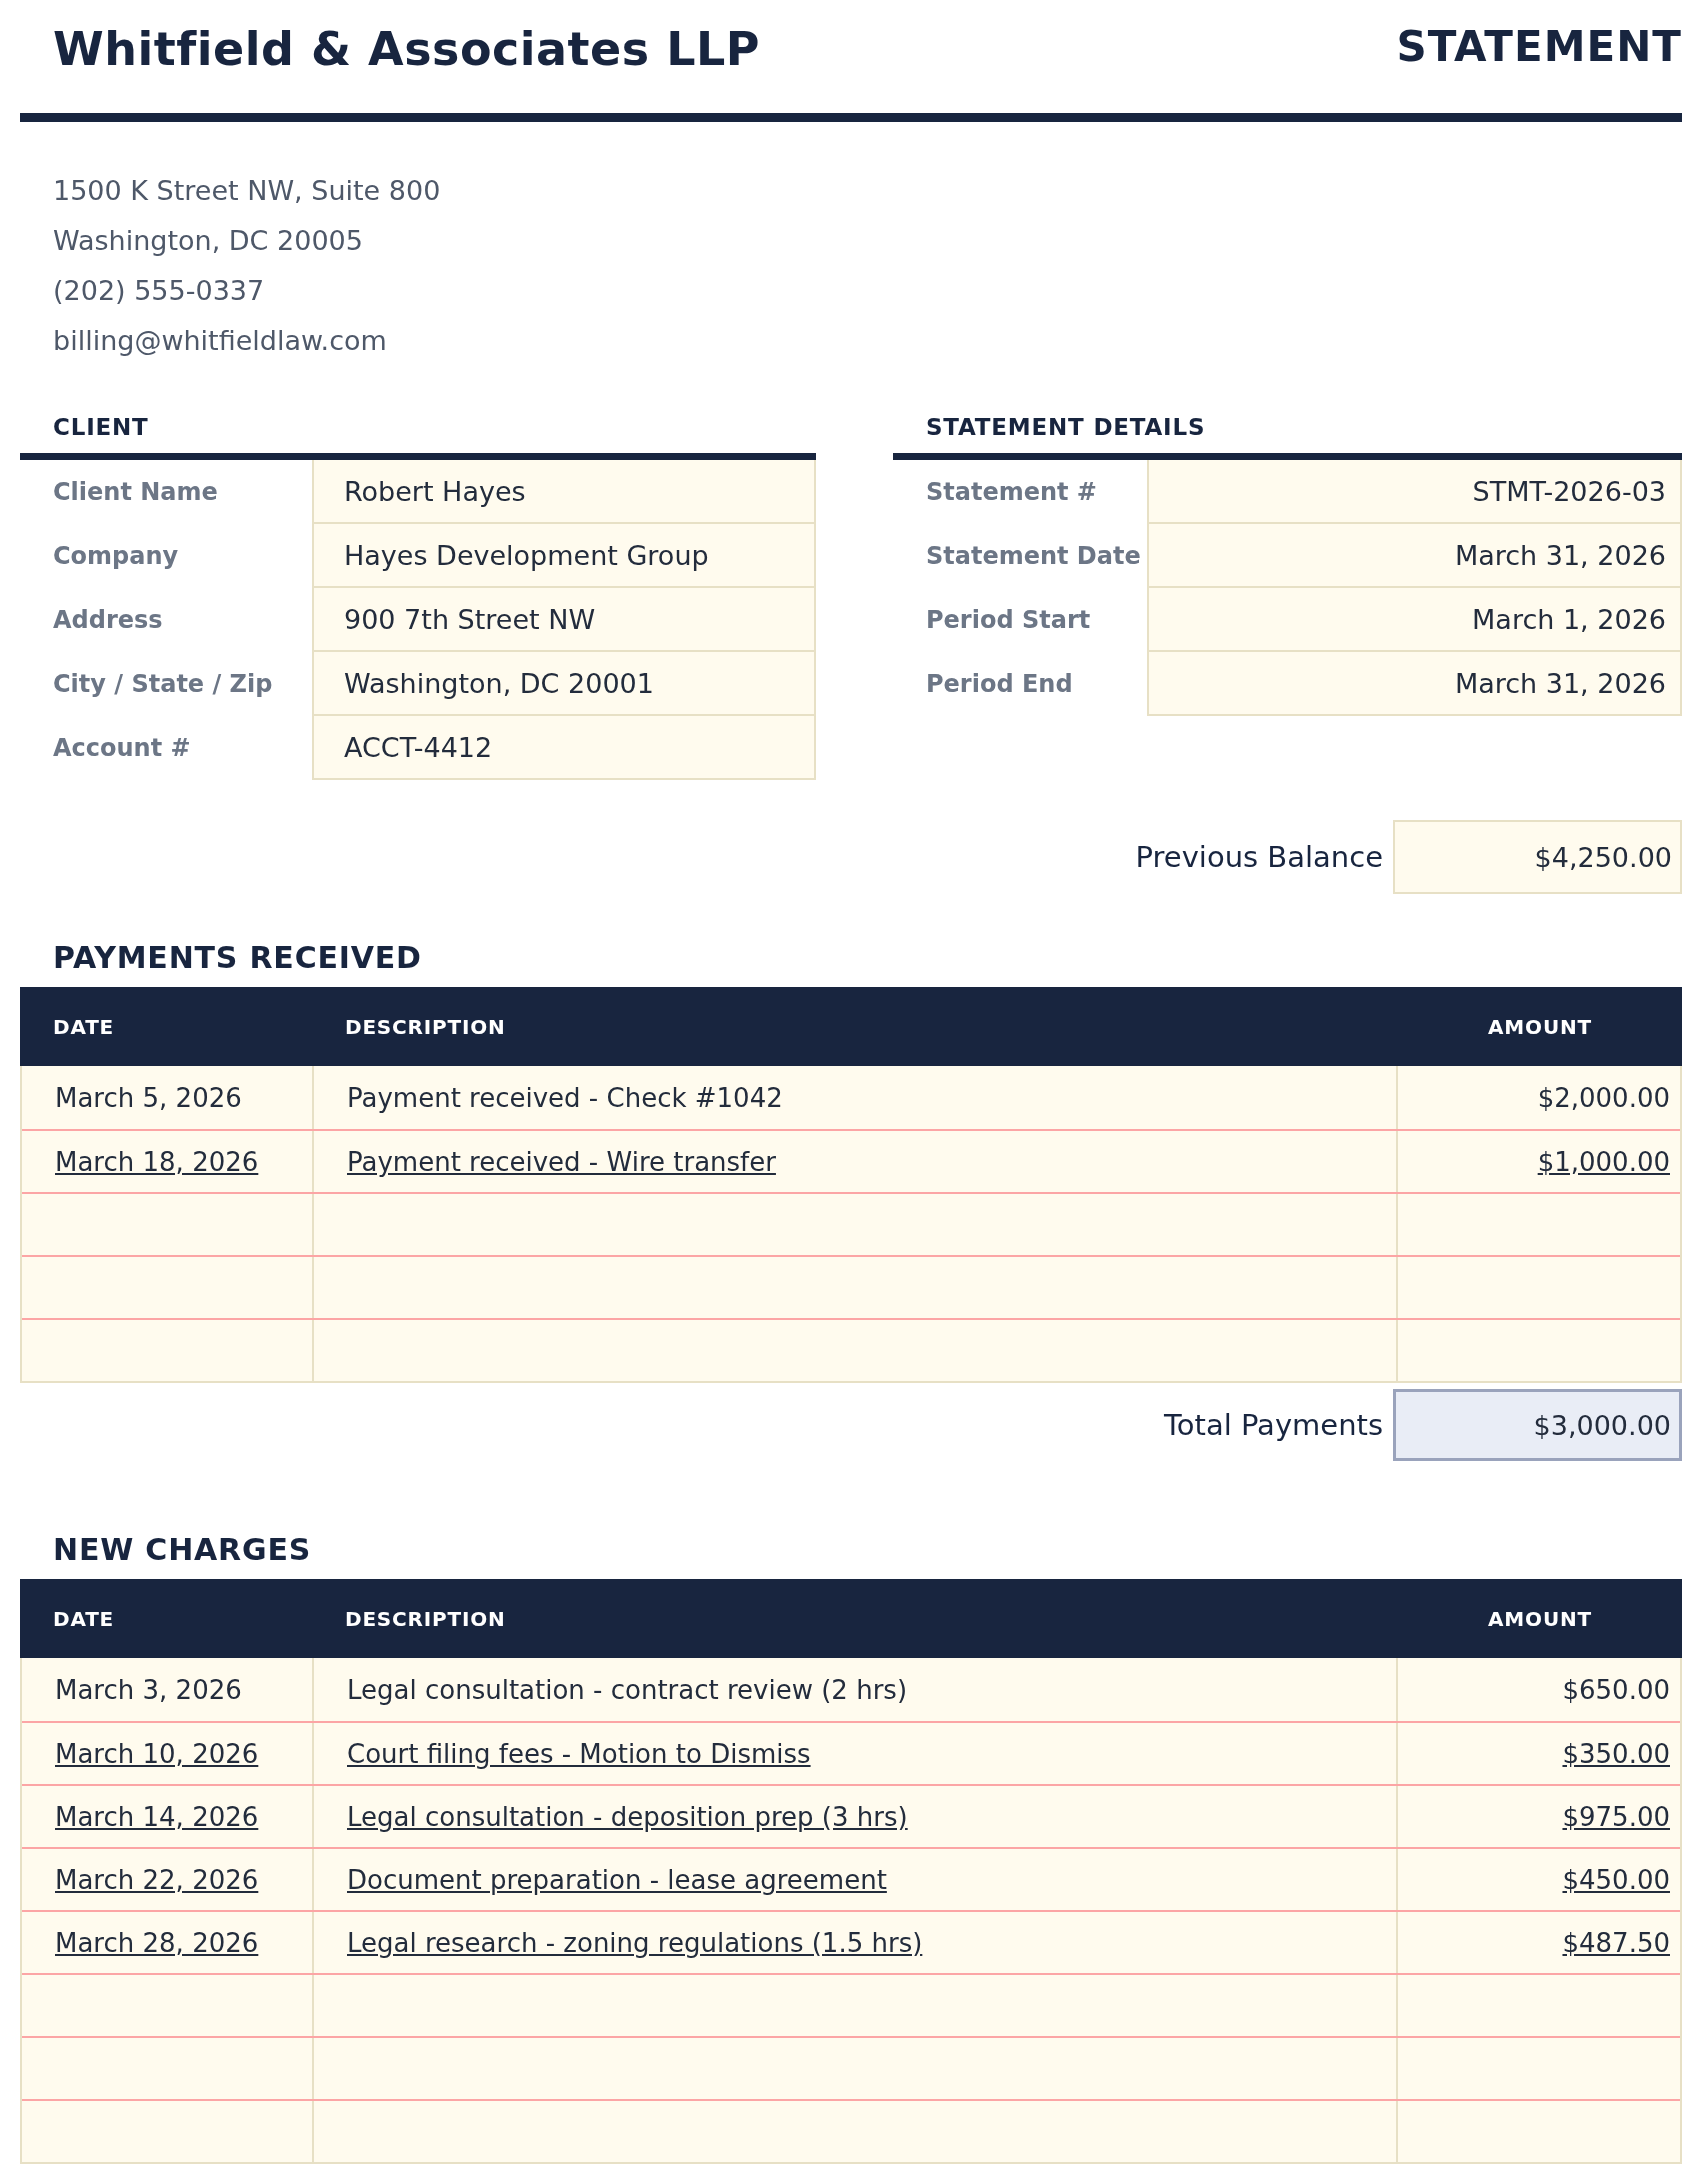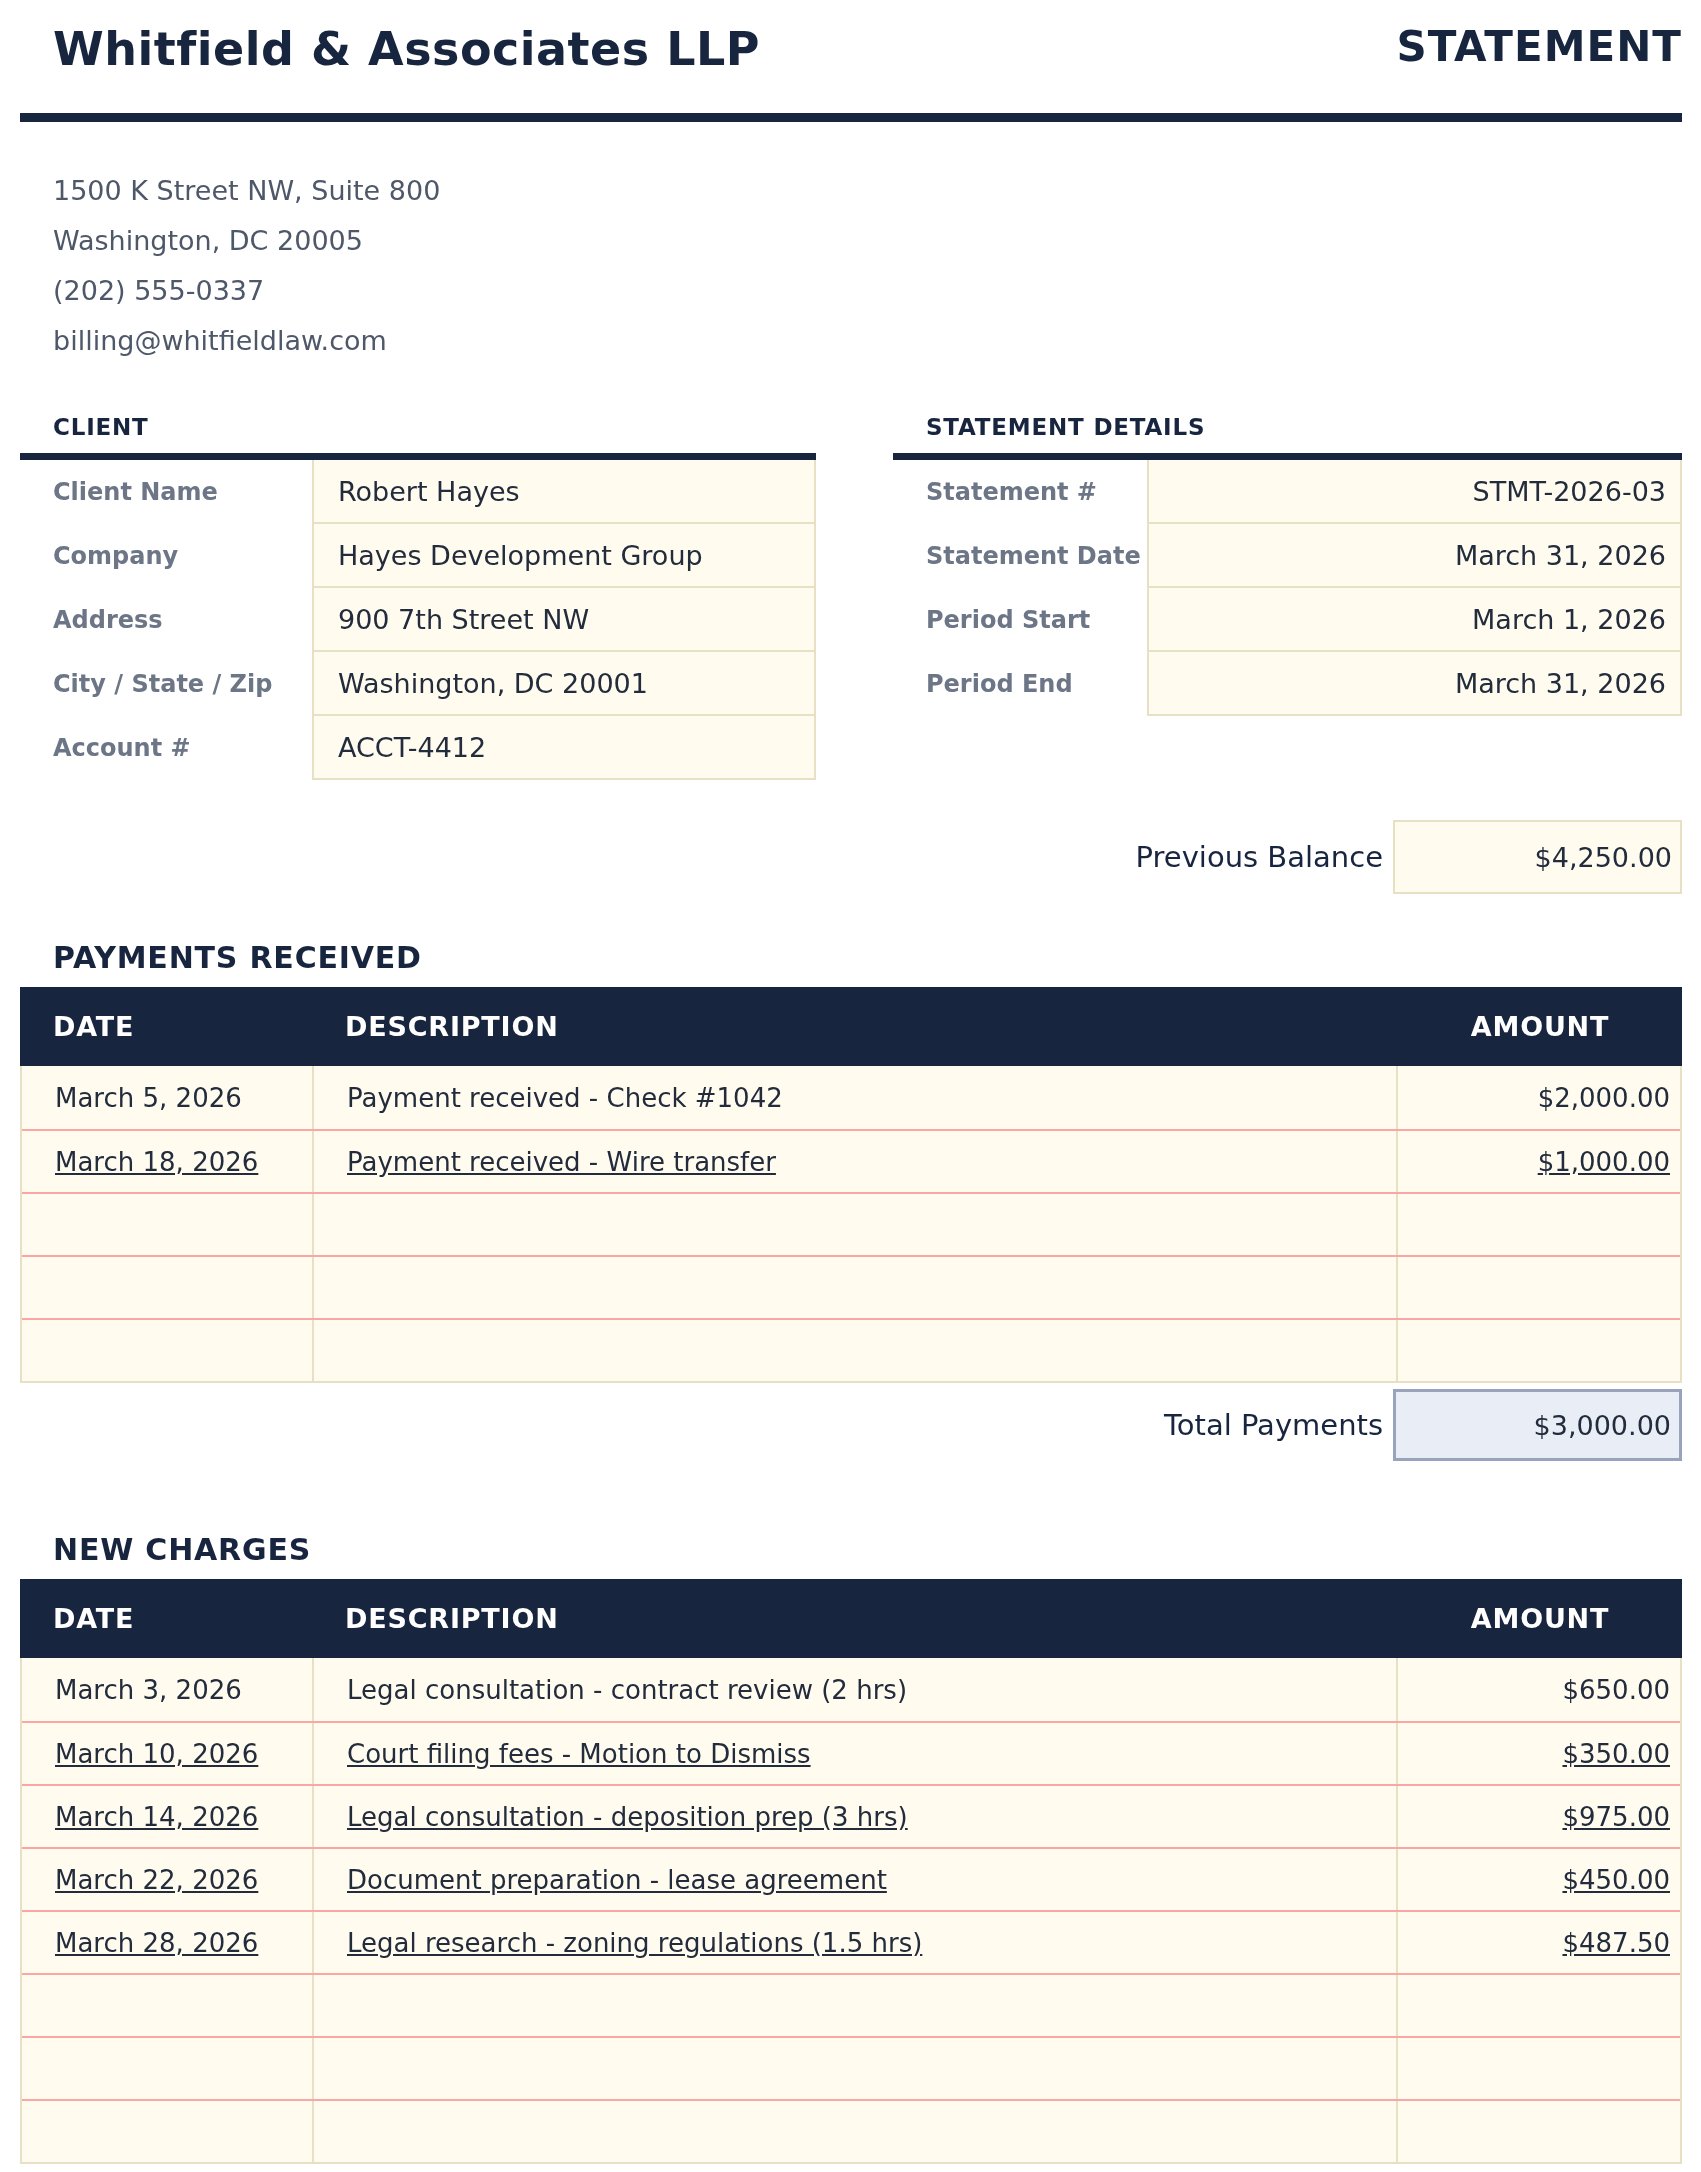--- a/index.html
+++ b/index.html
@@ -28,21 +28,21 @@
   .sec-head { font-size:23px; font-weight:bold; color:#18253F; letter-spacing:0.8px; padding-left:33px; margin-bottom:13px; }
   .sec-rule { height:7px; background:#18253F; }
   .info-grid { display:grid; }
   .ig-left  { grid-template-columns:292px 1fr; }
   .ig-right { grid-template-columns:254px 1fr; }
   .ilabel {
     height:64px; display:flex; align-items:center; padding-left:33px;
     font-size:24px; font-weight:bold; color:#6C7686;
   }
   .ival {
-    height:64px; display:flex; align-items:center; padding-left:24px;
+    height:64px; display:flex; align-items:center; padding-left:30px;
     background:#FFFBEE; border:2px solid #E7E0C5; border-top:none;
     font-size:27px; color:#232C3C;
   }
   .ival.right { justify-content:flex-end; padding-right:14px; padding-left:0; }
 
   
   .summary-row { display:flex; justify-content:flex-end; align-items:center; }
   .summary-label { font-size:29px; font-weight:normal; color:#18253F; margin-right:10px; white-space:nowrap; }
   .summary-box {
     width:289px; height:74px; display:flex; align-items:center; justify-content:flex-end;
@@ -56,21 +56,21 @@
   .total-payments { margin-top:6px; }
 
   
   .tbl-head-label { font-size:30px; font-weight:bold; color:#18253F; letter-spacing:0.8px; padding-left:33px; margin-bottom:12px; }
   .payments-section { margin-top:46px; }
   .charges-section  { margin-top:71px; }
   .dtable-header {
     display:grid; grid-template-columns:292px 1fr 284px; height:79px;
     background:#18253F; color:#ffffff;
   }
-  .hcell { display:flex; align-items:center; font-size:27px; font-weight:bold; letter-spacing:0.8px; }
+  .hcell { display:flex; align-items:center; font-size:20px; font-weight:bold; letter-spacing:0.8px; }
   .hcell.c1, .hcell.c2 { padding-left:33px; }
   .hcell.c3 { justify-content:center; }
   .dtable-body { border:2px solid #E7E0C5; border-top:none; }
   .drow { display:grid; grid-template-columns:290px 1fr 284px; height:63px; background:#FFFBEE; }
   .drow + .drow { border-top:2px solid #fca5a5;text-decoration:underline; }
   .dcell { display:flex; align-items:center; font-size:26px; color:#232C3C; overflow:hidden; }
   .dcell.c1 { padding-left:33px; }
   .dcell.c2 { padding-left:33px; border-left:2px solid #E7E0C5; }
   .dcell.c3 { justify-content:flex-end; padding-right:10px; border-left:2px solid #E7E0C5; }
 </style>

